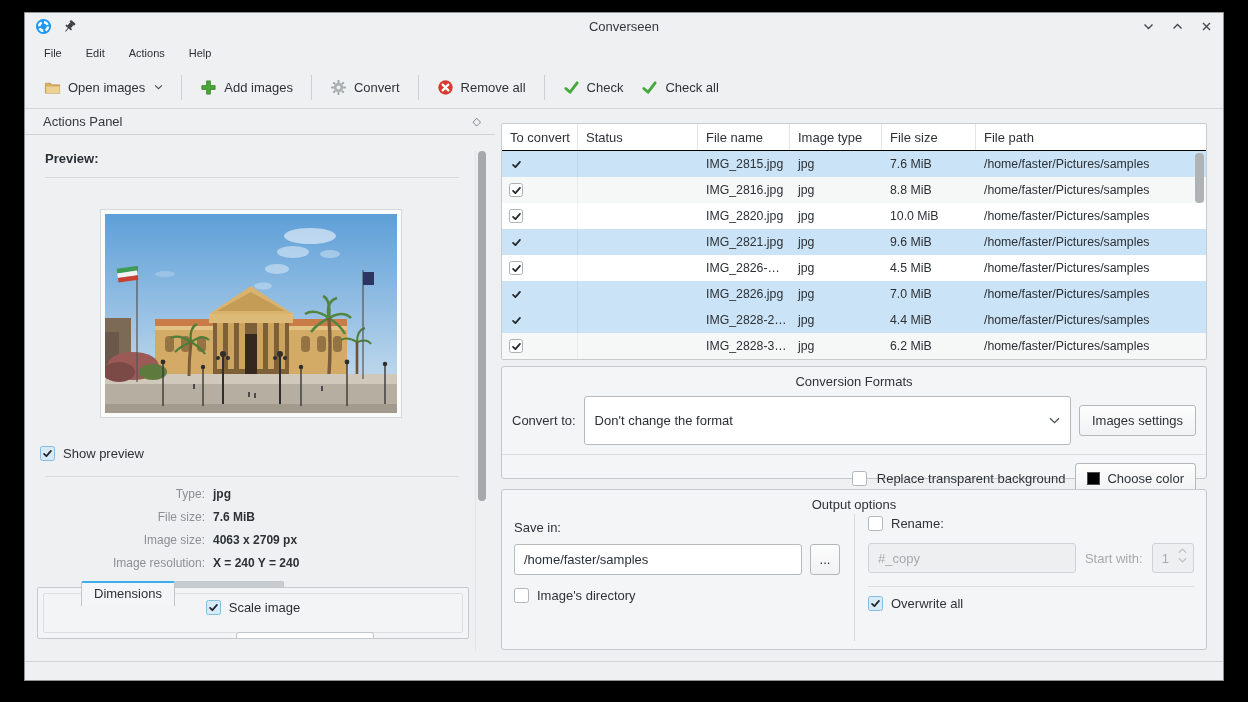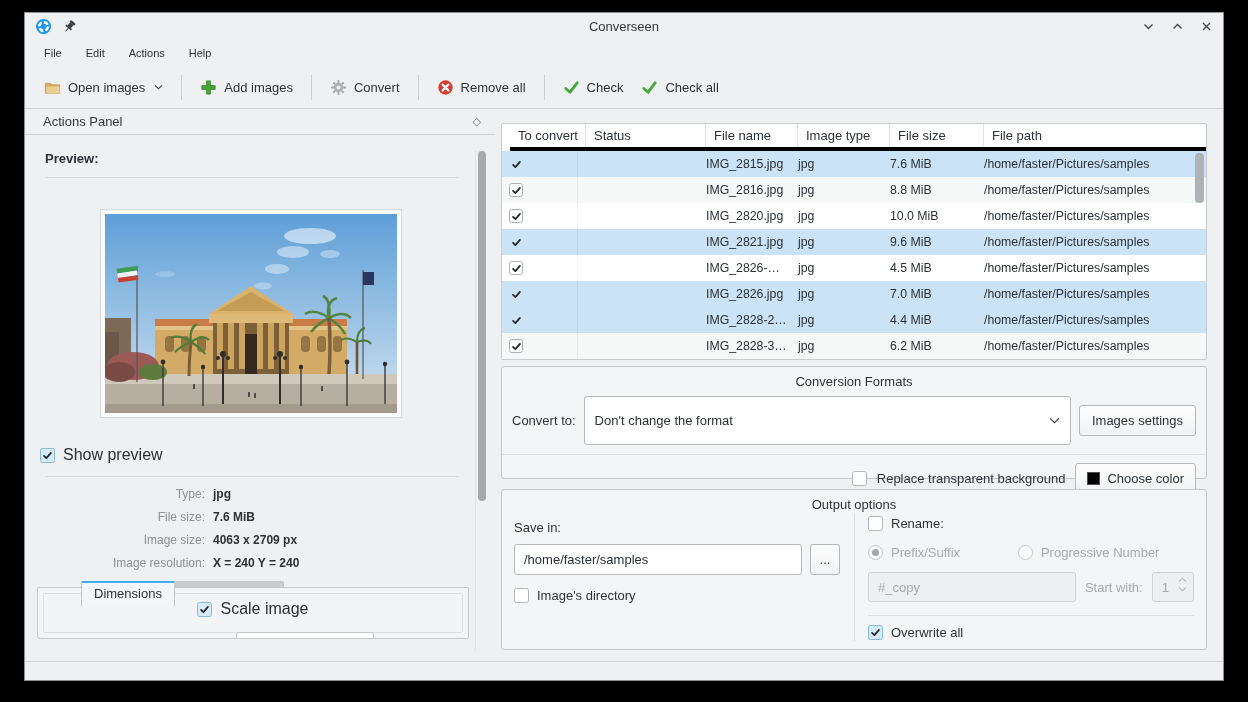--- a/index.html
+++ b/index.html
@@ -35,21 +35,21 @@
   .dock { width:470px; display:flex; flex-direction:column; }
   .dock-header { height:26px; display:flex; align-items:center; justify-content:space-between;
                  padding:0 14px 0 18px; border-bottom:1px solid #d0d2d4; font-size:13px; color:#33383d; }
   .float-btn { color:#6c7control074; font-size:11px; color:#6a6e72; }
   .dock-body { position:relative; flex:1; overflow:hidden; }
   .preview-label { position:absolute; left:20px; top:16px; font-weight:bold; font-size:13px; }
   .hline { position:absolute; left:20px; right:36px; border-top:1px solid #d8dadc; }
   .preview-frame { position:absolute; left:75px; top:74px; width:302px; height:209px;
                    background:#fafbfb; border:1px solid #d5d7d9; padding:4px; }
   .preview-frame svg { display:block; }
-  .cbrow { position:absolute; display:flex; align-items:center; gap:8px; font-size:16px; }
+  .cbrow { position:absolute; display:flex; align-items:center; gap:8px; font-size:13px; }
   .cb { width:15px; height:15px; border:1px solid #b3b7ba; border-radius:2.5px; background:#fff;
         display:inline-flex; align-items:center; justify-content:center; flex:none; }
   .cb.on { background:#d6eaf8; border-color:#84bcdf; }
   .ck { width:11px; height:11px; }
   .ck path { stroke:#23272b; stroke-width:2.2; fill:none; stroke-linecap:round; stroke-linejoin:round; }
   .info-grid { position:absolute; left:20px; top:352px; display:grid; grid-template-columns:160px auto;
                column-gap:8px; row-gap:9px; font-size:12px; }
   .info-label { color:#8b9095; text-align:right; }
   .info-value { font-weight:bold; color:#2d3237; }
   .tabs { position:absolute; left:12px; top:446px; display:flex;padding-left:44px; }
@@ -64,21 +64,21 @@
                 border:1px solid #c2c5c8; border-radius:3px; }
   .dock-scroll { position:absolute; right:10px; top:16px; bottom:10px; width:10px; border-left:1px solid #e2e4e5; }
   .dock-scroll .thumb { position:absolute; left:2px; top:0; width:8px; height:350px; background:#a6a9ab; border-radius:4px; }
 
   
   .right { flex:1; margin:14px 16px 11px 6px; display:flex; flex-direction:column; min-width:0; }
 
   .file-table { height:237px; background:#fff; border:1px solid #c8cbce; border-radius:2px;
                 position:relative; overflow:hidden; }
   .thead, .trow { display:grid; grid-template-columns:76px 120px 92px 92px 94px 1fr; align-items:center; }
-  .thead { height:27px; border-bottom:4px solid #000000; font-size:13px; color:#2e3338;margin-left:8px; }
+  .thead { height:27px; border-bottom:1px solid #000000; font-size:13px; color:#2e3338; }
   .th { padding-left:8px; height:100%; display:flex; align-items:center; border-right:1px solid #e3e5e7; }
   .th:last-child { border-right:none; }
   .trow { height:26px; font-size:12.3px; }
   .trow.alt { background:#f6f7f7; }
   .trow.sel { background:#cbe3f6; }
   .td { padding-left:8px; white-space:nowrap; overflow:hidden; text-overflow:ellipsis; }
   .td.c0 { padding-left:7px; height:100%; display:flex; align-items:center; border-right:1px solid rgba(0,0,0,.05); }
   .rowcb { width:14px; height:14px; border:1px solid #aeb2b6; border-radius:2.5px; background:#fff;
            display:inline-flex; align-items:center; justify-content:center; }
   .trow.sel .rowcb { background:transparent; border-color:transparent; }
@@ -568,30 +568,20 @@
             <div class="row" style="margin-top:13px; gap:8px">
               <span class="cb"></span>
               <span class="lbl">Image's directory</span>
             </div>
           </div>
           <div class="out-right">
             <div class="row" style="gap:8px">
               <span class="cb"></span>
               <span class="lbl">Rename:</span>
             </div>
-            <div class="row" style="margin-top:14px">
-              <span class="row" style="gap:8px; width:46%">
-                <span class="radio sel-dis"></span>
-                <span class="lbl dis">Prefix/Suffix</span>
-              </span>
-              <span class="row" style="gap:8px">
-                <span class="radio"></span>
-                <span class="lbl dis">Progressive Number</span>
-              </span>
-            </div>
             <div class="row" style="margin-top:12px; gap:9px">
               <input class="tinput" style="height: 30px;" disabled="" placeholder="#_copy">
               <span class="lbl dis" style="flex:none">Start with:</span>
               <div class="spin">
                 <span>1</span>
                 <span class="arrows">
                   <svg viewBox="0 0 10 6">
                       <path d="M1 4.8 L5 1 L9 4.8"></path>
                     </svg>
                   <svg viewBox="0 0 10 6">

